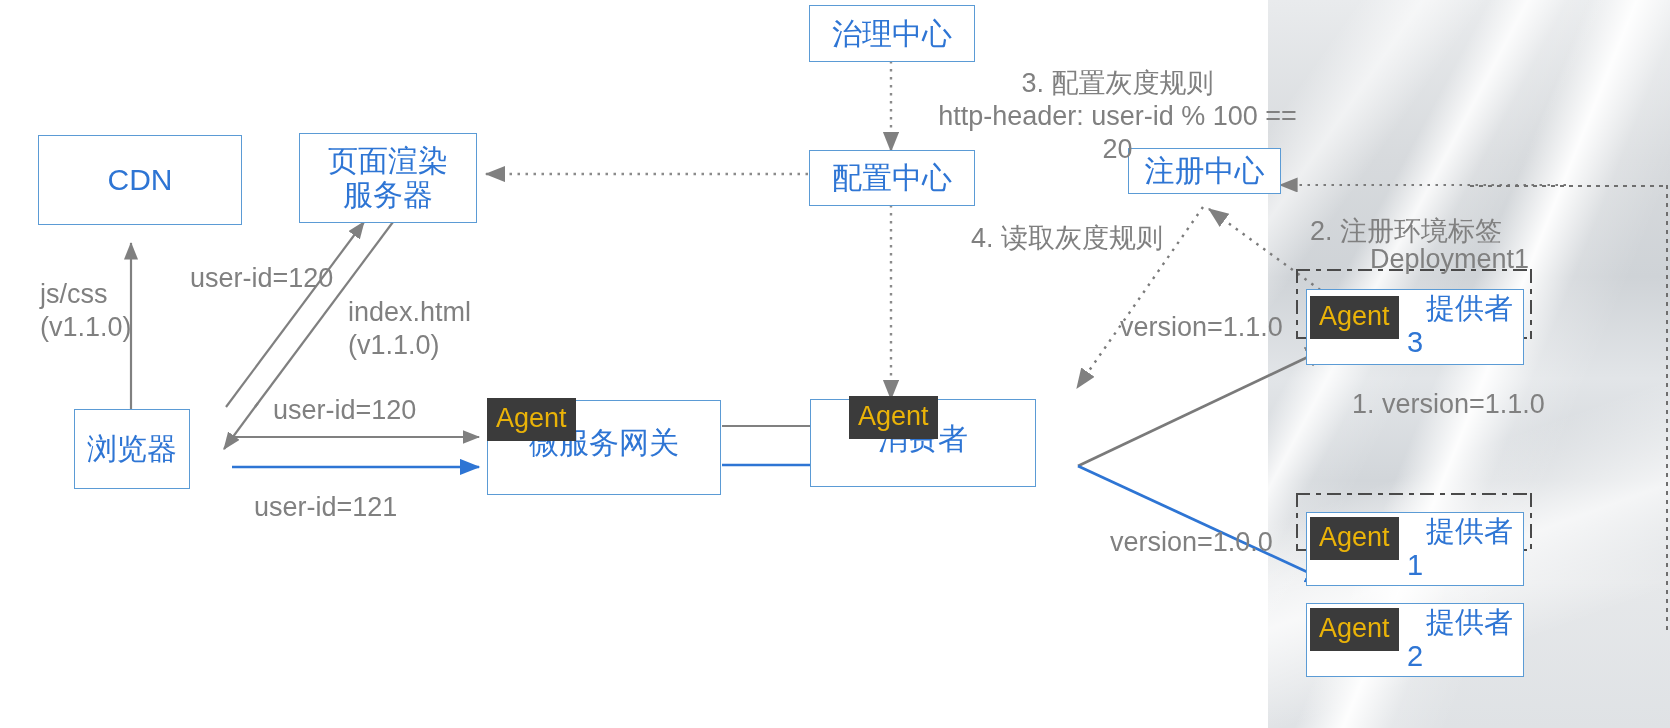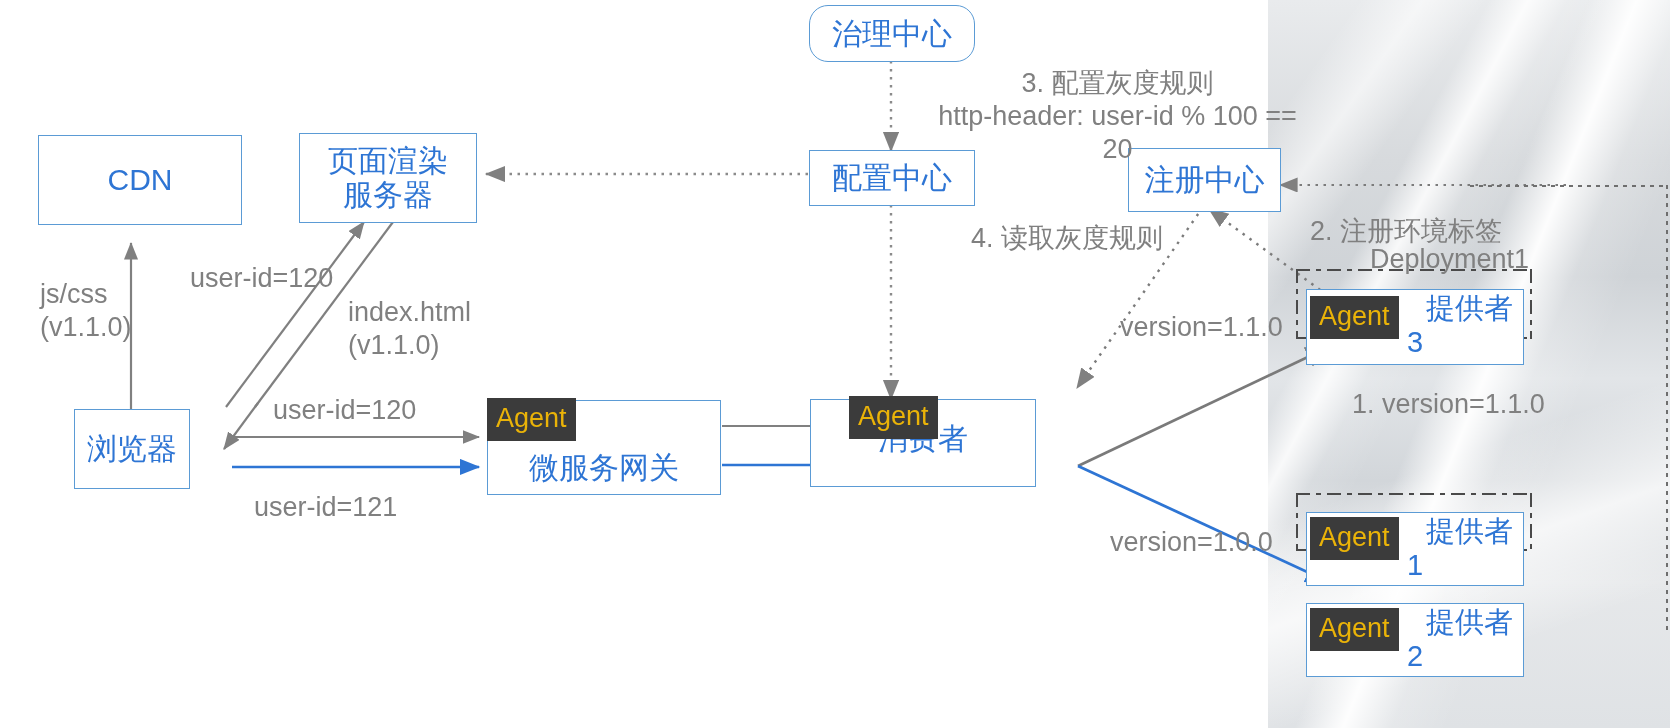--- a/index.html
+++ b/index.html
@@ -177,33 +177,33 @@
 
   <div class="node" style="left:74px;top:409px;width:116px;height:80px;">
     <span>浏览器</span>
   </div>
 
   <div class="node" style="left:299px;top:133px;width:178px;height:90px;">
     <span>页面渲染
 服务器</span>
   </div>
 
-  <div class="node" style="left:809px;top:5px;width:166px;height:57px;border-radius:19px;">
+  <div class="node" style="left:809px;top:5px;width:166px;height:57px;">
     <span>治理中心</span>
   </div>
 
   <div class="node" style="left:809px;top:150px;width:166px;height:56px;">
     <span>配置中心</span>
   </div>
 
-  <div class="node" style="left:1128px;top:148px;width:153px;height:64px;">
+  <div class="node" style="left:1128px;top:148px;width:153px;height:46px;">
     <span>注册中心</span>
   </div>
 
-  <div class="node" style="left:487px;top:400px;width:234px;height:95px;align-items:flex-end;padding-bottom:9px;">
+  <div class="node" style="left:487px;top:400px;width:234px;height:95px;padding-bottom:9px;">
     <span>微服务网关</span>
   </div>
   <div class="agent-badge" style="left:487px;top:398px;">
     <span>Agent</span>
   </div>
 
   <div class="node" style="left:810px;top:399px;width:226px;height:88px;align-items:center;padding-bottom:8px;">
     <span>消费者</span>
   </div>
   <div class="agent-badge" style="left:849px;top:396px;">

